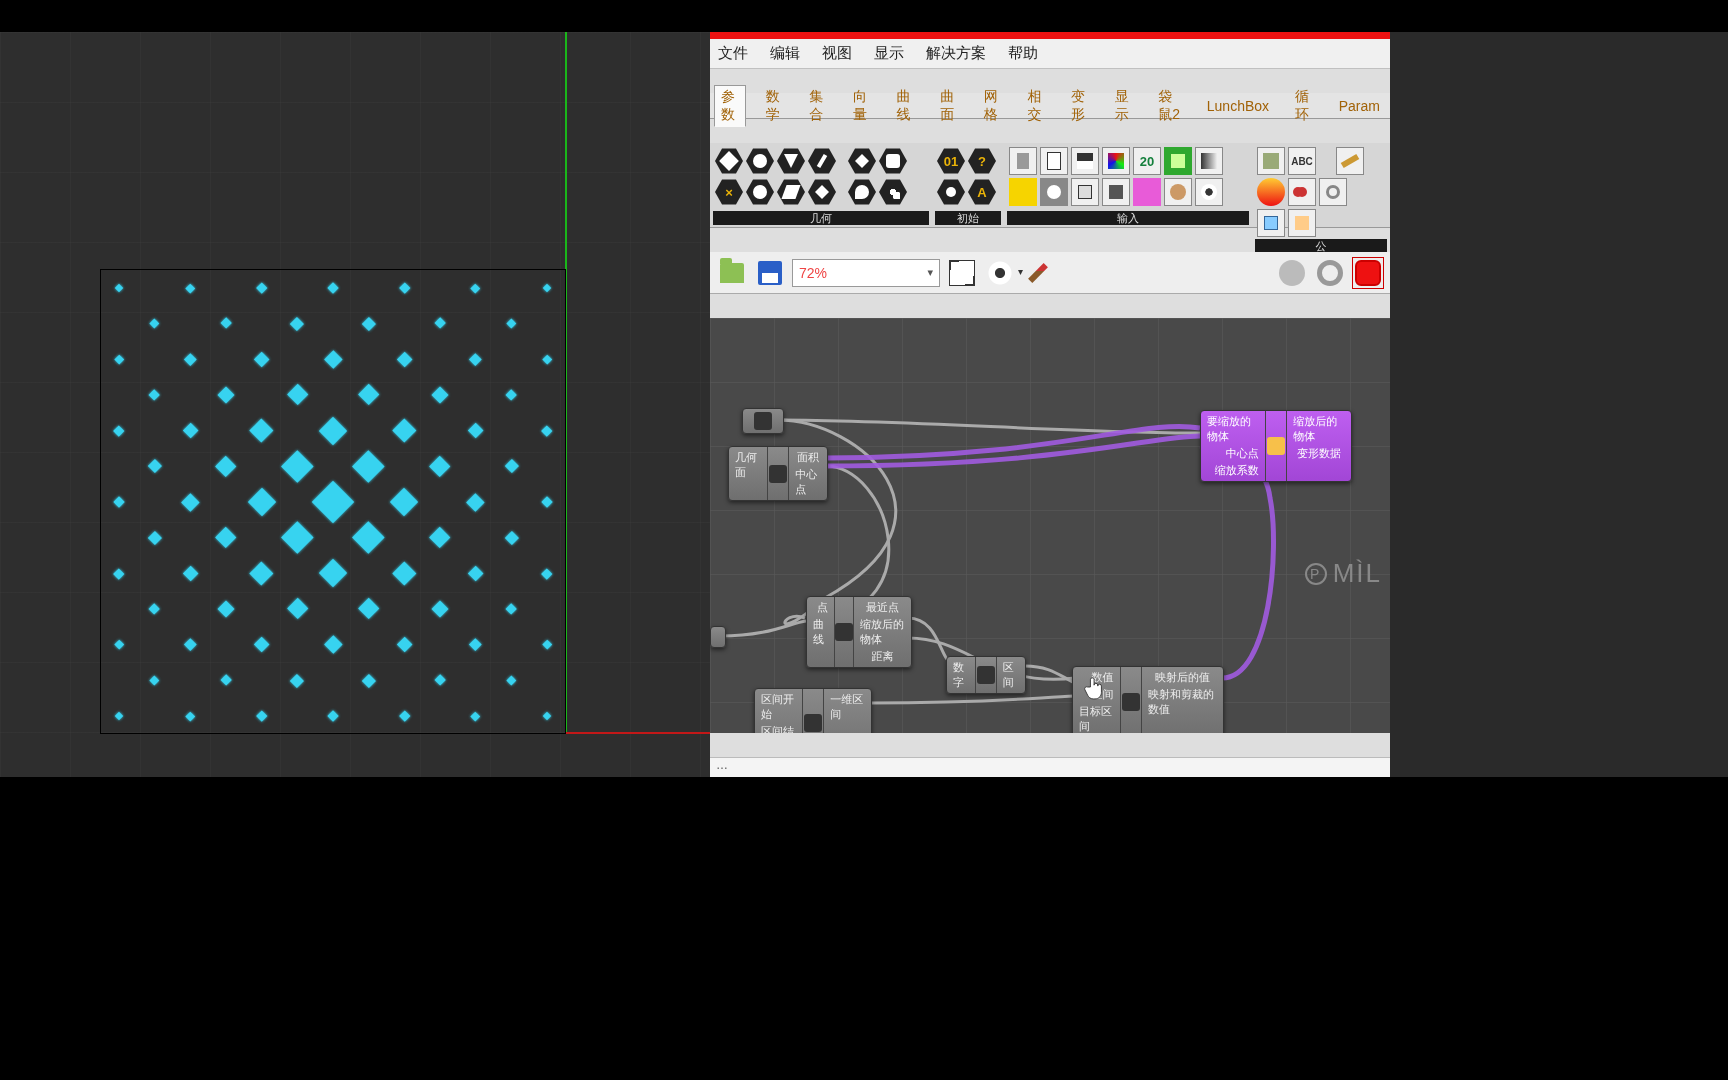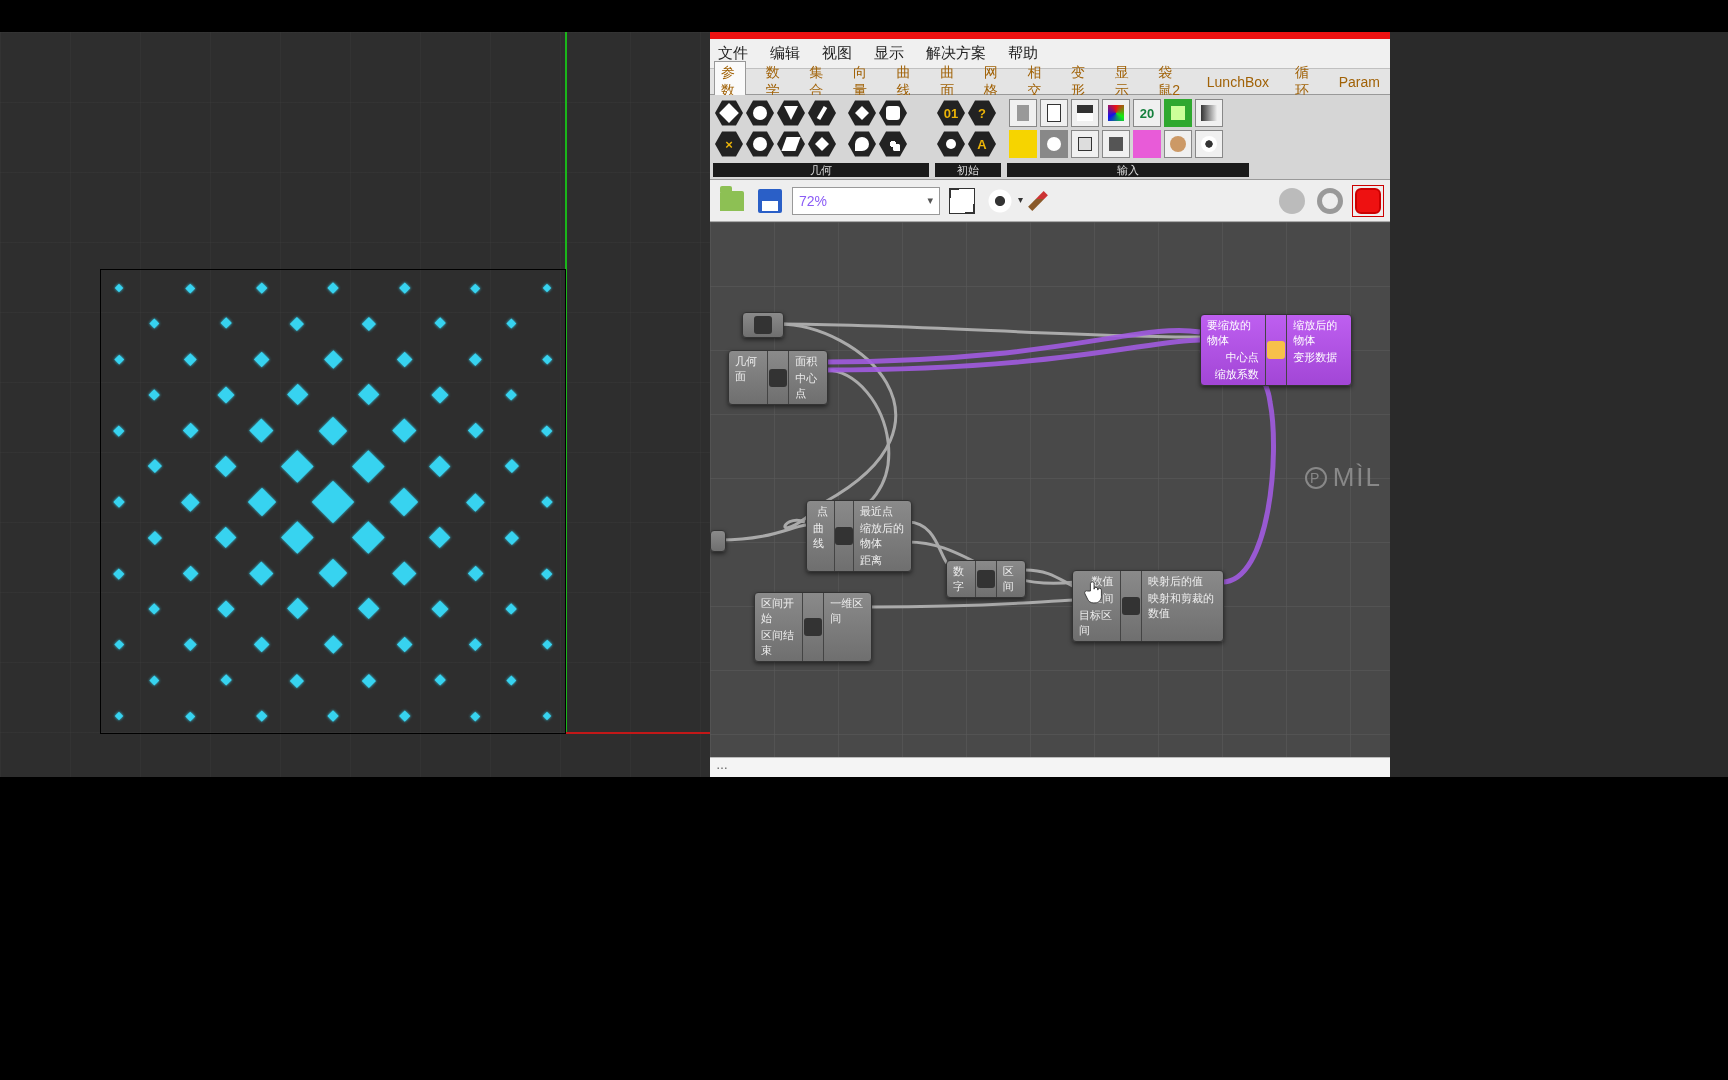--- a/index.html
+++ b/index.html
@@ -74,21 +74,21 @@
   font-size:16px; color:#333;
 }
 
 
 .app {
   position:absolute;
   left:710px; top:0;
   width:680px; height:745px;
   background:#dedede;
   border-top:7px solid #e11;
-  display:flex; flex-direction:column;
+  display:flex; flex-direction:column;gap:24px;
 }
 .menubar {
   height:30px;
   background:#f0f0f0;
   display:flex;
   align-items:center;
   padding:0 8px;
   gap:22px;
   font-size:15px;
   color:#222;
@@ -157,21 +157,21 @@
   border:1px solid transparent;
 }
 .folder-ic { width:24px; height:20px; background:#8dc054; border-radius:2px 2px 0 0; position:relative; }
 .folder-ic::before{content:"";position:absolute;top:-5px;left:0;width:12px;height:6px;background:#8dc054;border-radius:2px 2px 0 0;}
 .disk-ic { width:24px; height:24px; background:#2a5fc7; border-radius:2px; position:relative; }
 .disk-ic::after{content:"";position:absolute;bottom:2px;left:4px;width:16px;height:10px;background:#fff;}
 .zoom-box {
   width:148px; height:28px;
   background:#fff; border:1px solid #999;
   display:flex; align-items:center; padding:0 6px;
-  font-size:14px; color:#8b5cf6; justify-content:space-between;
+  font-size:14px; color:#ef4444; justify-content:space-between;
 }
 .zoom-box::after{content:"▾";color:#555;font-size:11px;}
 .ic-expand,.ic-eye,.ic-pen,.ic-blob,.ic-donut,.ic-eraser{width:26px;height:26px;position:relative;}
 .ic-expand{background:#fff;border:1px solid #333;}
 .ic-expand::before,.ic-expand::after{content:"";position:absolute;width:8px;height:8px;border:2px solid #333;}
 .ic-expand::before{top:-1px;left:-1px;border-right:none;border-bottom:none;}
 .ic-expand::after{bottom:-1px;right:-1px;border-left:none;border-top:none;}
 .ic-eye{background:radial-gradient(circle,#333 25%,#fff 30%,#fff 60%,transparent 65%);border-radius:50%;}
 .ic-eye::after{content:"▾";position:absolute;right:-10px;top:6px;font-size:10px;color:#333;}
 .ic-pen{background:linear-gradient(135deg,#c33 40%,#8a5a2a 40%);transform:rotate(45deg);width:6px;height:22px;}
@@ -195,21 +195,21 @@
   background:linear-gradient(#8a8a8a,#6f6f6f);
   border:1px solid #333;
   border-radius:4px;
   box-shadow:0 2px 4px rgba(0,0,0,.5);
   font-size:11px; color:#eee;
   display:flex;
 }
 .node.purple { background:linear-gradient(#be5ff0,#a246d6); color:#fff; }
 .nport { display:flex; flex-direction:column; padding:3px 6px; gap:2px; }
 .nport.left { align-items:flex-end; border-right:1px solid #444;}
-.nport.right{ align-items:flex-start; border-left:1px solid #444;}
+.nport.right{ align-items:center; border-left:1px solid #444;}
 .ncenter { width:26px; display:flex; align-items:center; justify-content:center; }
 .nic { width:18px; height:18px; background:#333; border-radius:3px; }
 .wire {
   position:absolute; pointer-events:none;
 }
 .watermark {
   position:absolute; right:8px; top:240px;
   color:#888; font-size:26px; letter-spacing:2px;
   display:flex; align-items:center; gap:6px;
 }
@@ -439,20 +439,47 @@
           <div class="ricon pink"></div>
           <div class="ricon white">
               <div style="width:16px;height:16px;background:#c96;border-radius:50%"></div>
             </div>
           <div class="ricon white">
               <div style="width:16px;height:16px;border-radius:50%;background:radial-gradient(#333 30%,#fff 35%)"></div>
             </div>
         </div>
         <div class="rib-label">输入</div>
       </div>
+      <div class="rib-group" style="flex:1">
+        <div class="rib-icons">
+          <div class="ricon white">
+              <div style="width:16px;height:16px;background:#9a7"></div>
+            </div>
+          <div class="ricon white txt" style="color:#333;font-size:10px">ABC</div>
+          <div style="width:14px"></div>
+          <div class="ricon white">
+              <div style="width:18px;height:6px;background:#c93;transform:rotate(-30deg)"></div>
+            </div>
+          <div class="ricon" style="background:linear-gradient(#fc3,#e11);border-radius:50%"></div>
+          <div class="ricon white">
+              <div style="width:10px;height:10px;background:#c33;border-radius:50%;box-shadow:-4px 0 #c33"></div>
+            </div>
+          <div class="ricon white circle">
+              <div class="inner" style="border:3px solid #888;background:transparent;border-radius:50%"></div>
+            </div>
+          <div style="width:14px"></div>
+          <div class="ricon white">
+              <div class="inner" style="background:#8cf;border:1px solid #369"></div>
+            </div>
+          <div class="ricon white">
+              <div class="inner" style="background:#fc8"></div>
+            </div>
+        </div>
+        <div class="rib-label">公</div>
+      </div>
     </div>
 
     <div class="toolbar2">
       <div class="tb-btn">
           <div class="folder-ic"></div>
         </div>
       <div class="tb-btn">
           <div class="disk-ic"></div>
         </div>
       <div class="zoom-box">

